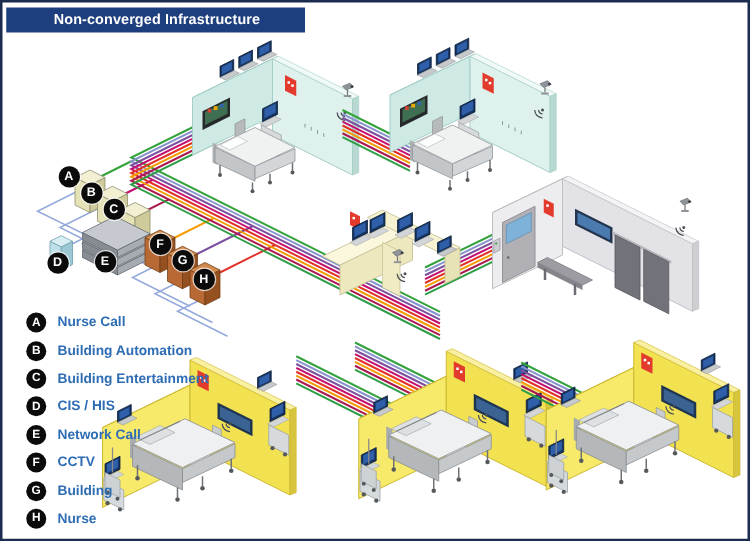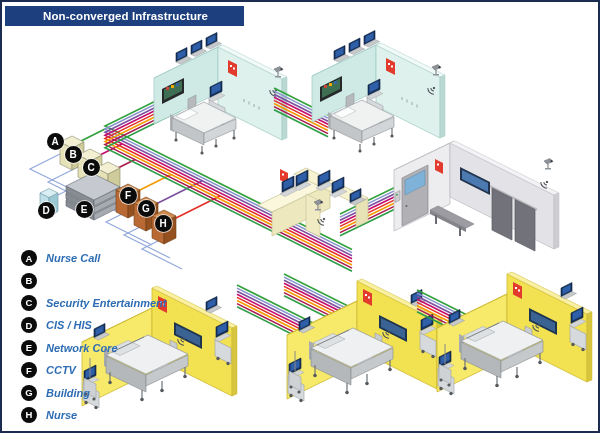--- a/index.html
+++ b/index.html
@@ -9,21 +9,21 @@
             color:#fff;font-size:11.5px;font-weight:bold;line-height:20px;padding-left:38px;
             box-sizing:border-box;letter-spacing:.1px;}
   svg.scene{position:absolute;left:0;top:0;}
   .node{position:absolute;width:17px;height:17px;border-radius:50%;background:#0b0b0b;color:#fff;
         font-size:10px;font-weight:bold;display:flex;align-items:center;justify-content:center;
         box-shadow:0 0 0 1px rgba(255,255,255,.7);z-index:6;}
   .legend{position:absolute;left:19px;top:245px;z-index:7;}
   .lrow{display:flex;align-items:center;height:22.4px;}
   .lcircle{width:16px;height:16px;border-radius:50%;background:#0b0b0b;color:#fff;font-size:9.5px;
            font-weight:bold;display:flex;align-items:center;justify-content:center;flex:0 0 16px;}
-  .llabel{margin-left:9px;font-size:11px;font-weight:bold;color:#2e6db4;white-space:nowrap;font-style:italic;}
+  .llabel{margin-left:9px;font-size:11px;font-weight:bold;color:#2e6db4;white-space:nowrap;}
 </style>
 </head>
 <body>
 
 <div class="stage">
 
   <svg class="scene" width="600" height="433" viewBox="0 0 600 433">
     <defs>
       <g id="lapUR">
         <polygon points="0,5 11,-0.5 11,8.5 0,14" fill="#16335e" stroke="#0a1c38" stroke-width="0.6"></polygon>
@@ -360,32 +360,33 @@
 
   <div class="titlebar" style="background: rgb(30, 63, 125);">Non-converged Infrastructure</div>
 
   <div class="legend">
     <div class="lrow">
       <span class="lcircle">A</span>
       <span class="llabel">Nurse Call</span>
     </div>
     <div class="lrow">
       <span class="lcircle">B</span>
+      <span class="llabel">Building Automation</span>
     </div>
     <div class="lrow">
       <span class="lcircle">C</span>
-      <span class="llabel">Security Entertainment</span>
+      <span class="llabel">Building Entertainment</span>
     </div>
     <div class="lrow">
       <span class="lcircle">D</span>
       <span class="llabel">CIS / HIS</span>
     </div>
     <div class="lrow">
       <span class="lcircle">E</span>
-      <span class="llabel">Network Core</span>
+      <span class="llabel">Network Call</span>
     </div>
     <div class="lrow">
       <span class="lcircle">F</span>
       <span class="llabel">CCTV</span>
     </div>
     <div class="lrow">
       <span class="lcircle">G</span>
       <span class="llabel">Building</span>
     </div>
     <div class="lrow">

